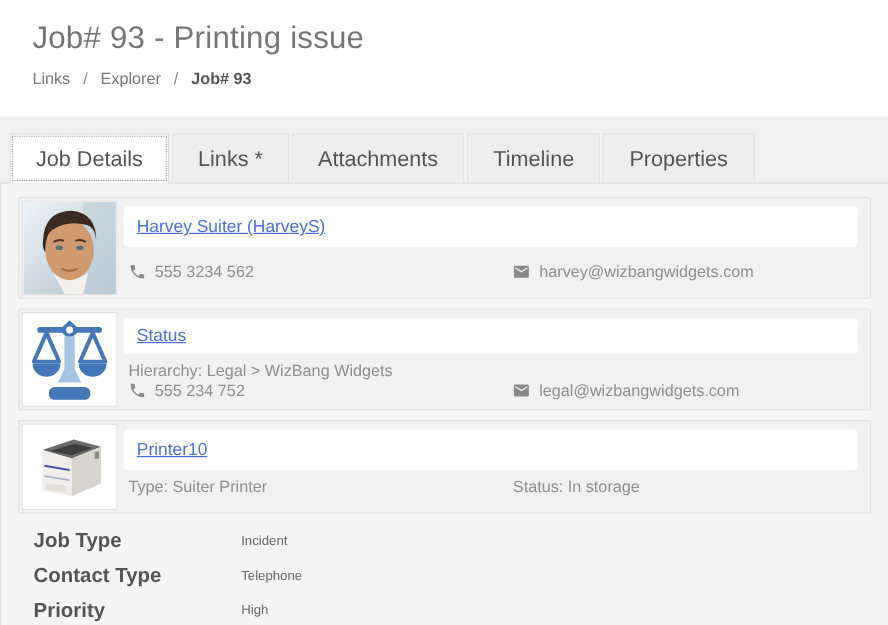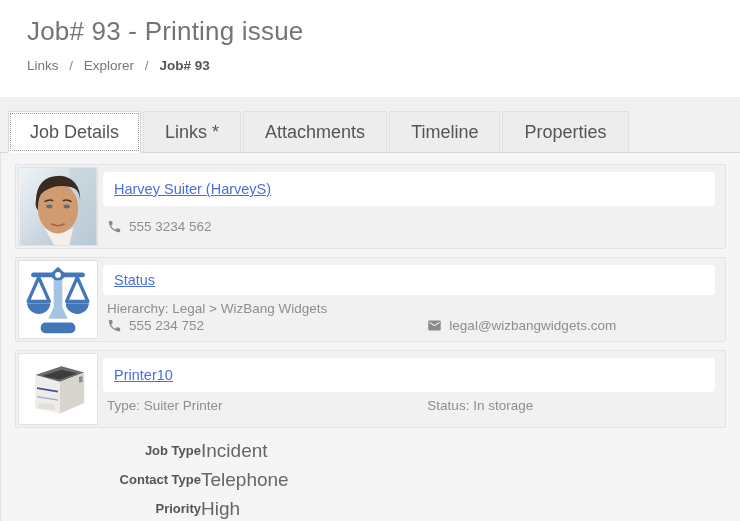--- a/index.html
+++ b/index.html
@@ -73,22 +73,22 @@
   .meta-row .cell-right { flex: 1; display: flex; align-items: center; min-width: 0; }
   .hierarchy-row { color: #8e8e8e; font-size: 13.5px; padding-left: 4px; margin-top: 6px; }
   .card .bottom-auto { margin-top: auto; margin-bottom: 8px; }
   .card .bottom-tight { margin-top: 2px; margin-bottom: 6px; }
   .mini-icon { width: 15px; height: 15px; margin-right: 7px; flex: 0 0 15px; }
   .mini-icon svg { width: 100%; height: 100%; display: block; fill: #8a8a8a; }
 
   
   .fields { margin: 3px 0 0 13px; }
   .field-row { display: flex; align-items: center; height: 29px; }
-  .field-label { width: 173px; font-weight: bold; font-size: 13px; color: #555; text-align: right; }
-  .field-value { font-size: 19px; color: #666; }
+  .field-label { width: 173px; font-weight: bold; font-size: 17px; color: #555; }
+  .field-value { font-size: 11px; color: #666; }
 </style>
 </head>
 <body>
 
 <div class="header">
   <div class="page-title">Job# 93 - Printing issue</div>
   <div class="breadcrumb">
     <a>Links</a>
     <span class="sep">/</span>
     <a>Explorer</a>
@@ -135,20 +135,28 @@
       </div>
       <div class="meta-row bottom-auto">
         <div class="cell-left">
           <span class="mini-icon">
             <svg viewBox="0 0 24 24">
                 <path d="M6.62 10.79c1.44 2.83 3.76 5.14 6.59 6.59l2.2-2.2c.27-.27.67-.36 1.02-.24 1.12.37 2.33.57 3.57.57.55 0 1 .45 1 1V20c0 .55-.45 1-1 1-9.39 0-17-7.61-17-17 0-.55.45-1 1-1h3.5c.55 0 1 .45 1 1 0 1.25.2 2.45.57 3.57.11.35.03.74-.25 1.02l-2.2 2.2z"></path>
               </svg>
           </span>
           <span>555 3234 562</span>
         </div>
+        <div class="cell-right">
+          <span class="mini-icon">
+            <svg viewBox="0 0 24 24">
+                <path d="M20 4H4c-1.1 0-1.99.9-1.99 2L2 18c0 1.1.9 2 2 2h16c1.1 0 2-.9 2-2V6c0-1.1-.9-2-2-2zm0 4l-8 5-8-5V6l8 5 8-5v2z"></path>
+              </svg>
+          </span>
+          <span>harvey@wizbangwidgets.com</span>
+        </div>
       </div>
     </div>
   </div>
 
   <div class="card">
     <div class="photo">
       <svg viewBox="0 0 80 80">
         <rect width="80" height="80" fill="#ffffff"></rect>
         <rect x="12" y="12" width="56" height="5" rx="2.5" fill="#4377b8"></rect>
         <path d="M40 6 l9 8.5 -9 8.5 -9 -8.5 Z" fill="#4377b8"></path>

